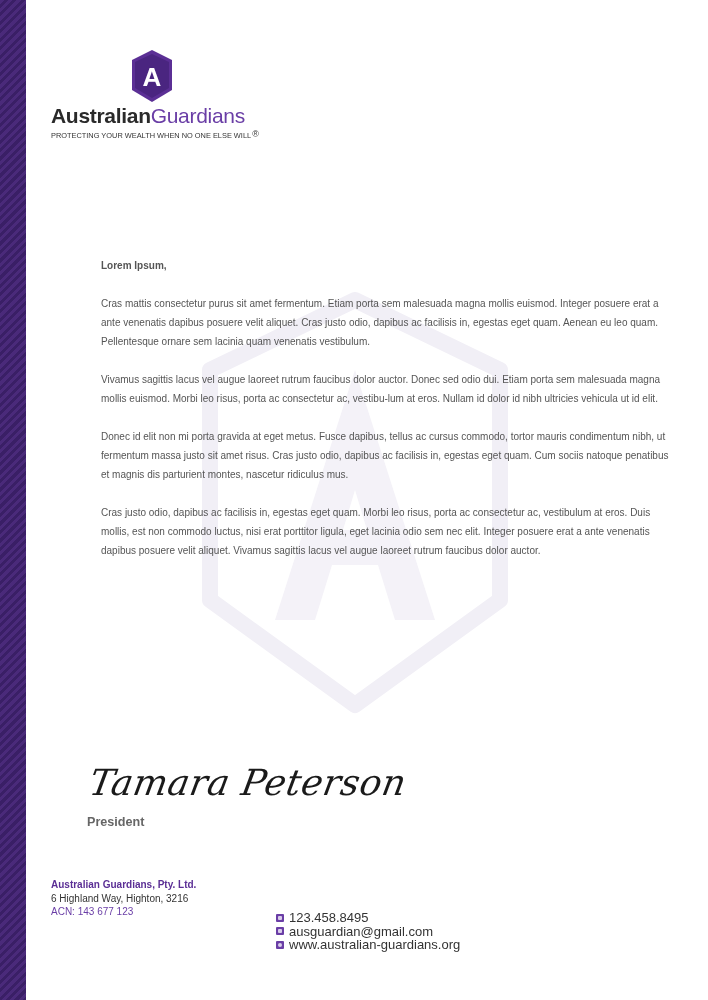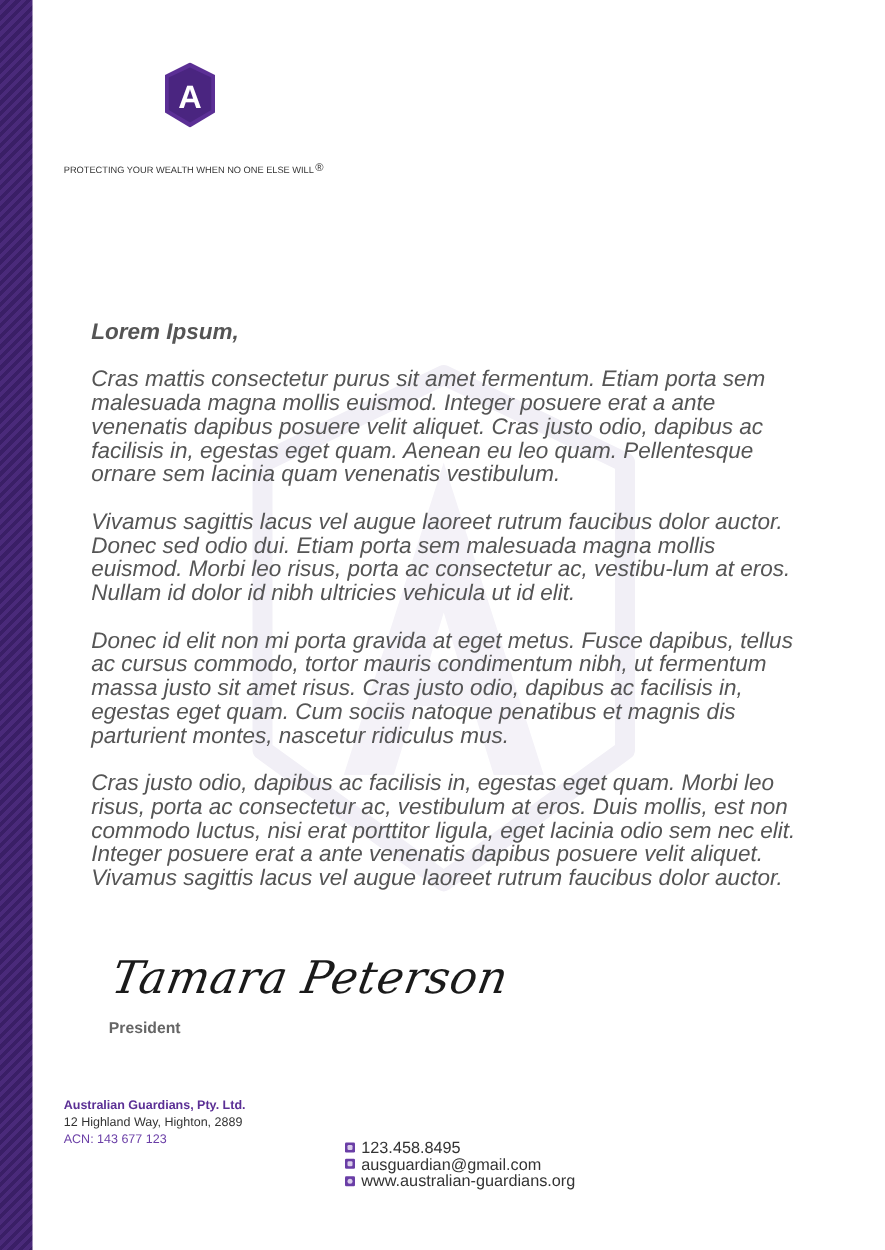--- a/index.html
+++ b/index.html
@@ -25,22 +25,22 @@
     letter-spacing: -0.3px; line-height: 24px;
   }
   .brand-name .b1 { color: #2a2a2a; font-weight: bold; }
   .brand-name .b2 { color: #6a3ea6; }
   .tagline {
     position: absolute; left: 0; top: 81px; font-size: 7.4px; color: #333;
     white-space: nowrap; letter-spacing: 0px;
   }
   .tagline sup { font-size: 9px; vertical-align: 1px; margin-left: 1px; }
   .letter {
-    position: absolute; left: 73px; top: 256px; width: 575px;
-    color: #555555; font-size: 18px; line-height: 19px; font-style: italic;
+    position: absolute; left: 101px; top: 256px; width: 575px;
+    color: #555555; font-size: 10px; line-height: 19px;
   }
   .salutation { font-weight: bold; margin: 0 0 19px 0; }
   .para { margin: 0 0 19px 0; }
   .signature {
     position: absolute; left: 90px; top: 762px; font-family: "DejaVu Serif", serif;
     font-style: italic; font-size: 36px; color: #1a1a1a; letter-spacing: 0.5px;
     transform: skewX(-10deg); white-space: nowrap; font-weight: normal;
   }
   .title-role {
     position: absolute; left: 87px; top: 815px; font-size: 12.6px; font-weight: bold; color: #666;
@@ -70,39 +70,42 @@
   <path d="M160 10 L305 80 L305 310 L160 415 L15 310 L15 80 Z" fill="none" stroke="#f1eff6" stroke-width="16" stroke-linejoin="round"></path>
   <path d="M160 80 L240 330 L200 330 L183 275 L137 275 L120 330 L80 330 Z M148 240 L172 240 L160 200 Z" fill="#f4f2f8"></path>
 </svg>
 
 <div class="logo">
   <svg class="logo-shield" viewBox="0 0 40 52">
     <path d="M20 0 L40 10 L40 40 L20 52 L0 40 L0 10 Z" fill="#5b2f95"></path>
     <path d="M20 4 L37 12 L37 38 L20 48 L3 38 L3 12 Z" fill="#4a2580"></path>
     <text x="20" y="36" text-anchor="middle" font-family="Liberation Sans, sans-serif" font-weight="bold" font-size="26" fill="#ffffff">A</text>
   </svg>
+  <div class="brand-name">
+    <span class="b1">Australian</span><span class="b2">Guardians</span>
+  </div>
   <div class="tagline">
     <span>PROTECTING YOUR WEALTH WHEN NO ONE ELSE WILL</span><sup>®</sup>
   </div>
 </div>
 
 <div class="letter">
   <p class="salutation">Lorem Ipsum,</p>
   <p class="para">Cras mattis consectetur purus sit amet fermentum. Etiam porta sem malesuada magna mollis euismod. Integer posuere erat a ante venenatis dapibus posuere velit aliquet. Cras justo odio, dapibus ac facilisis in, egestas eget quam. Aenean eu leo quam. Pellentesque ornare sem lacinia quam venenatis vestibulum.</p>
   <p class="para">Vivamus sagittis lacus vel augue laoreet rutrum faucibus dolor auctor. Donec sed odio dui. Etiam porta sem malesuada magna mollis euismod. Morbi leo risus, porta ac consectetur ac, vestibu-lum at eros. Nullam id dolor id nibh ultricies vehicula ut id elit.</p>
   <p class="para">Donec id elit non mi porta gravida at eget metus. Fusce dapibus, tellus ac cursus commodo, tortor mauris condimentum nibh, ut fermentum massa justo sit amet risus. Cras justo odio, dapibus ac facilisis in, egestas eget quam. Cum sociis natoque penatibus et magnis dis parturient montes, nascetur ridiculus mus.</p>
   <p class="para">Cras justo odio, dapibus ac facilisis in, egestas eget quam. Morbi leo risus, porta ac consectetur ac, vestibulum at eros. Duis mollis, est non commodo luctus, nisi erat porttitor ligula, eget lacinia odio sem nec elit. Integer posuere erat a ante venenatis dapibus posuere velit aliquet. Vivamus sagittis lacus vel augue laoreet rutrum faucibus dolor auctor.</p>
 </div>
 
 <div class="signature">Tamara Peterson</div>
 <div class="title-role">President</div>
 
 <div class="footer-left">
   <div class="company">Australian Guardians, Pty. Ltd.</div>
-  <div class="addr">12 Highland Way, Highton, 2889</div>
+  <div class="addr">6 Highland Way, Highton, 3216</div>
   <div class="acn">ACN: 143 677 123</div>
 </div>
 
 <div class="footer-right">
   <div class="contact-row">
     <span class="ci"></span>
     <span>123.458.8495</span>
   </div>
   <div class="contact-row">
     <span class="ci"></span>

